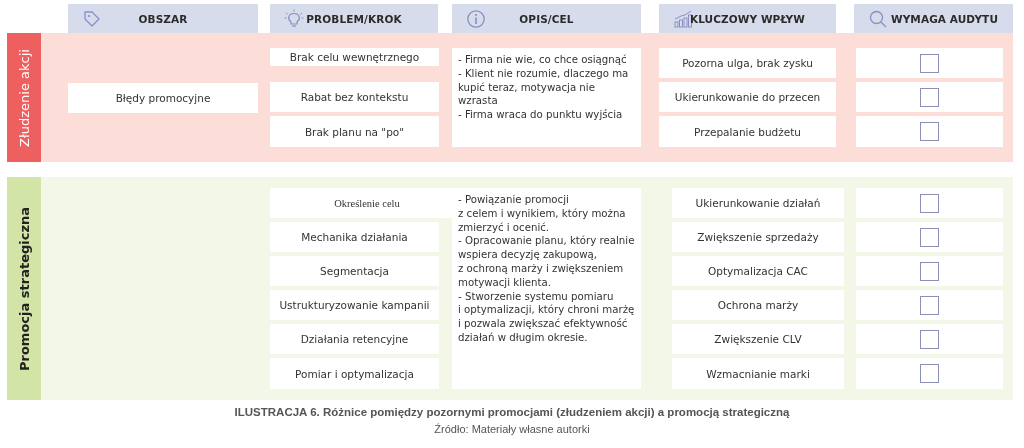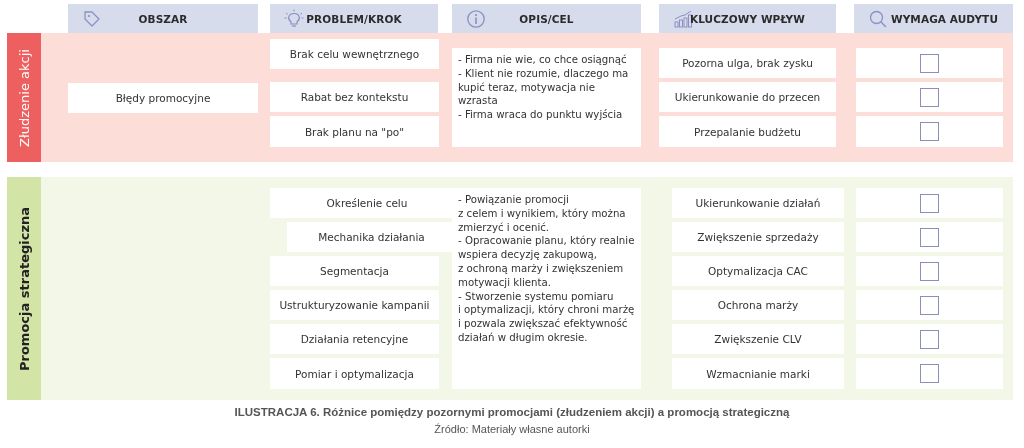--- a/index.html
+++ b/index.html
@@ -74,21 +74,21 @@
 </div>
 
 <div class="sec" style="top:33px;width:1006px;height:129px;">
   <div class="sec-bar" style="background:#ee6060;">
     <span style="color:#ffffff;">Złudzenie akcji</span>
   </div>
   <div class="sec-bg" style="background:#fdddd8;"></div>
 
   <div class="cell" style="left:61px;top:50px;width:190px;height:30px;">Błędy promocyjne</div>
 
-  <div class="cell" style="left:263px;top:6px;width:169px;height:30px;">Brak celu wewnętrznego</div>
+  <div class="cell" style="left:263px;top:15px;width:169px;height:18px;">Brak celu wewnętrznego</div>
   <div class="cell" style="left:263px;top:49px;width:169px;height:30px;">Rabat bez kontekstu</div>
   <div class="cell" style="left:263px;top:83px;width:169px;height:31px;">Brak planu na "po"</div>
 
   <div class="desc" style="left:445px;top:15px;width:189px;height:99px;">- Firma nie wie, co chce osiągnąć
 - Klient nie rozumie, dlaczego ma kupić teraz, motywacja nie wzrasta
 - Firma wraca do punktu wyjścia</div>
 
   <div class="cell" style="left:652px;top:15px;width:177px;height:30px;">Pozorna ulga, brak zysku</div>
   <div class="cell" style="left:652px;top:49px;width:177px;height:30px;">Ukierunkowanie do przecen</div>
   <div class="cell" style="left:652px;top:83px;width:177px;height:31px;">Przepalanie budżetu</div>
@@ -104,22 +104,22 @@
     </div>
 </div>
 
 <div class="sec" style="top:177px;width:1006px;height:223px;">
   <div class="sec-bar" style="background:#d2e4a6;">
     <span style="color:#222222;font-weight:bold;">Promocja strategiczna</span>
   </div>
   <div class="sec-bg" style="background:#f3f7e8;"></div>
 
 
-  <div class="cell" style="left:263px;top:11px;width:194px;height:30px;">Określenie celu</div>
-  <div class="cell" style="left:263px;top:45px;width:169px;height:30px;margin-left:17px;">Mechanika działania</div>
+  <div class="cell" style="left:263px;top:11px;width:194px;height:30px;font-family:Liberation Serif, serif;">Określenie celu</div>
+  <div class="cell" style="left:263px;top:45px;width:169px;height:30px;">Mechanika działania</div>
   <div class="cell" style="left:263px;top:79px;width:169px;height:30px;">Segmentacja</div>
   <div class="cell" style="left:263px;top:113px;width:169px;height:30px;">Ustrukturyzowanie kampanii</div>
   <div class="cell" style="left:263px;top:147px;width:169px;height:30px;">Działania retencyjne</div>
   <div class="cell" style="left:263px;top:181px;width:169px;height:31px;">Pomiar i optymalizacja</div>
 
   <div class="desc" style="left:445px;top:11px;width:189px;height:201px;">- Powiązanie promocji
 z celem i wynikiem, który można zmierzyć i ocenić.
 - Opracowanie planu, który realnie wspiera decyzję zakupową,
 z ochroną marży i zwiększeniem motywacji klienta.
 - Stworzenie systemu pomiaru

